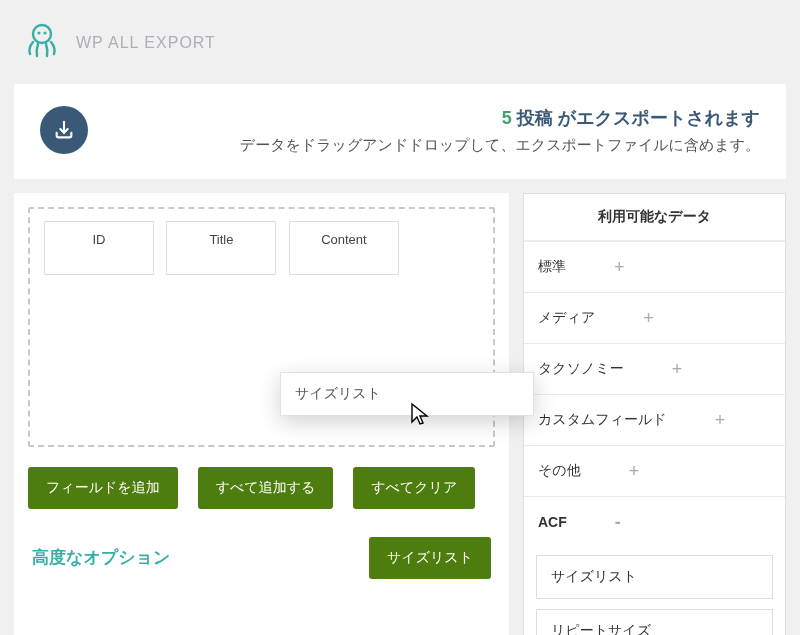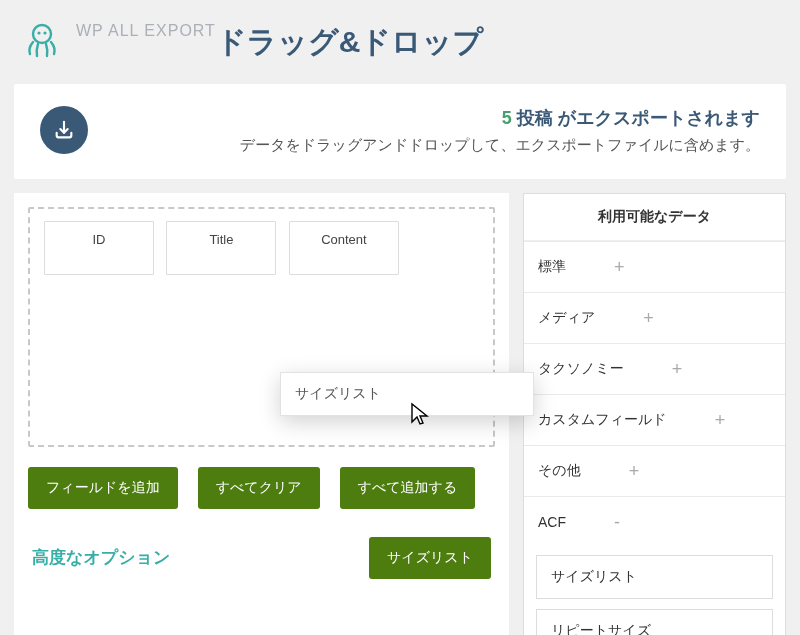--- a/index.html
+++ b/index.html
@@ -10,21 +10,21 @@
       height: 635px;
       overflow: hidden;
     }
     .header {
       display: flex;
       align-items: center;
       padding: 18px 20px 18px 20px;
       background: #f0f0f1;
     }
     .logo-wrap { margin-right: 12px; }
-    .header-text { display: flex; flex-direction: row; }
+    .header-text { display: flex; flex-direction: column; gap: 16px; }
     .header-small {
       color: #aab0b6;
       font-size: 16px;
       font-weight: 500;
       letter-spacing: 1px;
       margin-bottom: -2px;
     }
     .header-title {
       color: #3a5977;
       font-size: 30px;
@@ -147,21 +147,21 @@
       background: #fff;
       gap: 48px;
     }
     .accordion-item:first-of-type { border-top: none; }
     .accordion-toggle {
       color: #aaa;
       font-size: 18px;
       line-height: 1;
     }
     .acf-open {
-      font-weight: 400;
+      font-weight: 700;
       background: #fff;
     }
     .acf-fields {
       padding: 8px 12px 2px 12px;
     }
     .acf-field {
       border: 1px solid #ddd;
       padding: 12px 14px;
       margin-bottom: 10px;
       font-size: 14px;
@@ -201,21 +201,20 @@
         <circle cx="25" cy="15" r="1.6" fill="#37aea6" stroke="none"></circle>
         <path d="M13 24 Q8 30 10 36"></path>
         <path d="M18 26 Q16 32 17 38"></path>
         <path d="M26 26 Q28 32 27 38"></path>
         <path d="M31 24 Q36 30 34 36"></path>
       </g>
     </svg>
   </div>
   <div class="header-text">
     <div class="header-small">WP ALL EXPORT</div>
-    <div class="header-title">ドラッグ&amp;ドロップ</div>
   </div>
 </div>
 
 <div class="banner">
   <div class="banner-icon">
     <svg width="22" height="22" viewBox="0 0 24 24" fill="none" stroke="#fff" stroke-width="2.3" stroke-linecap="round" stroke-linejoin="round">
       <path d="M4 15 v3 a2 2 0 0 0 2 2 h12 a2 2 0 0 0 2 -2 v-3"></path>
       <path d="M8 11 l4 4 l4 -4"></path>
       <path d="M12 3 v12"></path>
     </svg>
@@ -230,22 +229,22 @@
 
 <div class="main-row">
   <div class="left-panel">
     <div class="dropzone">
       <div class="field-chip">ID</div>
       <div class="field-chip">Title</div>
       <div class="field-chip">Content</div>
     </div>
     <div class="left-buttons">
       <button class="btn">フィールドを追加</button>
+      <button class="btn">すべて追加する</button>
       <button class="btn">すべてクリア</button>
-      <button class="btn">すべて追加する</button>
     </div>
     <div class="advanced-row">
       <div class="advanced-label">高度なオプション</div>
       <button class="btn">サイズリスト</button>
     </div>
   </div>
 
   <div class="right-panel">
     <div class="right-card">
       <div class="right-header">利用可能なデータ</div>

